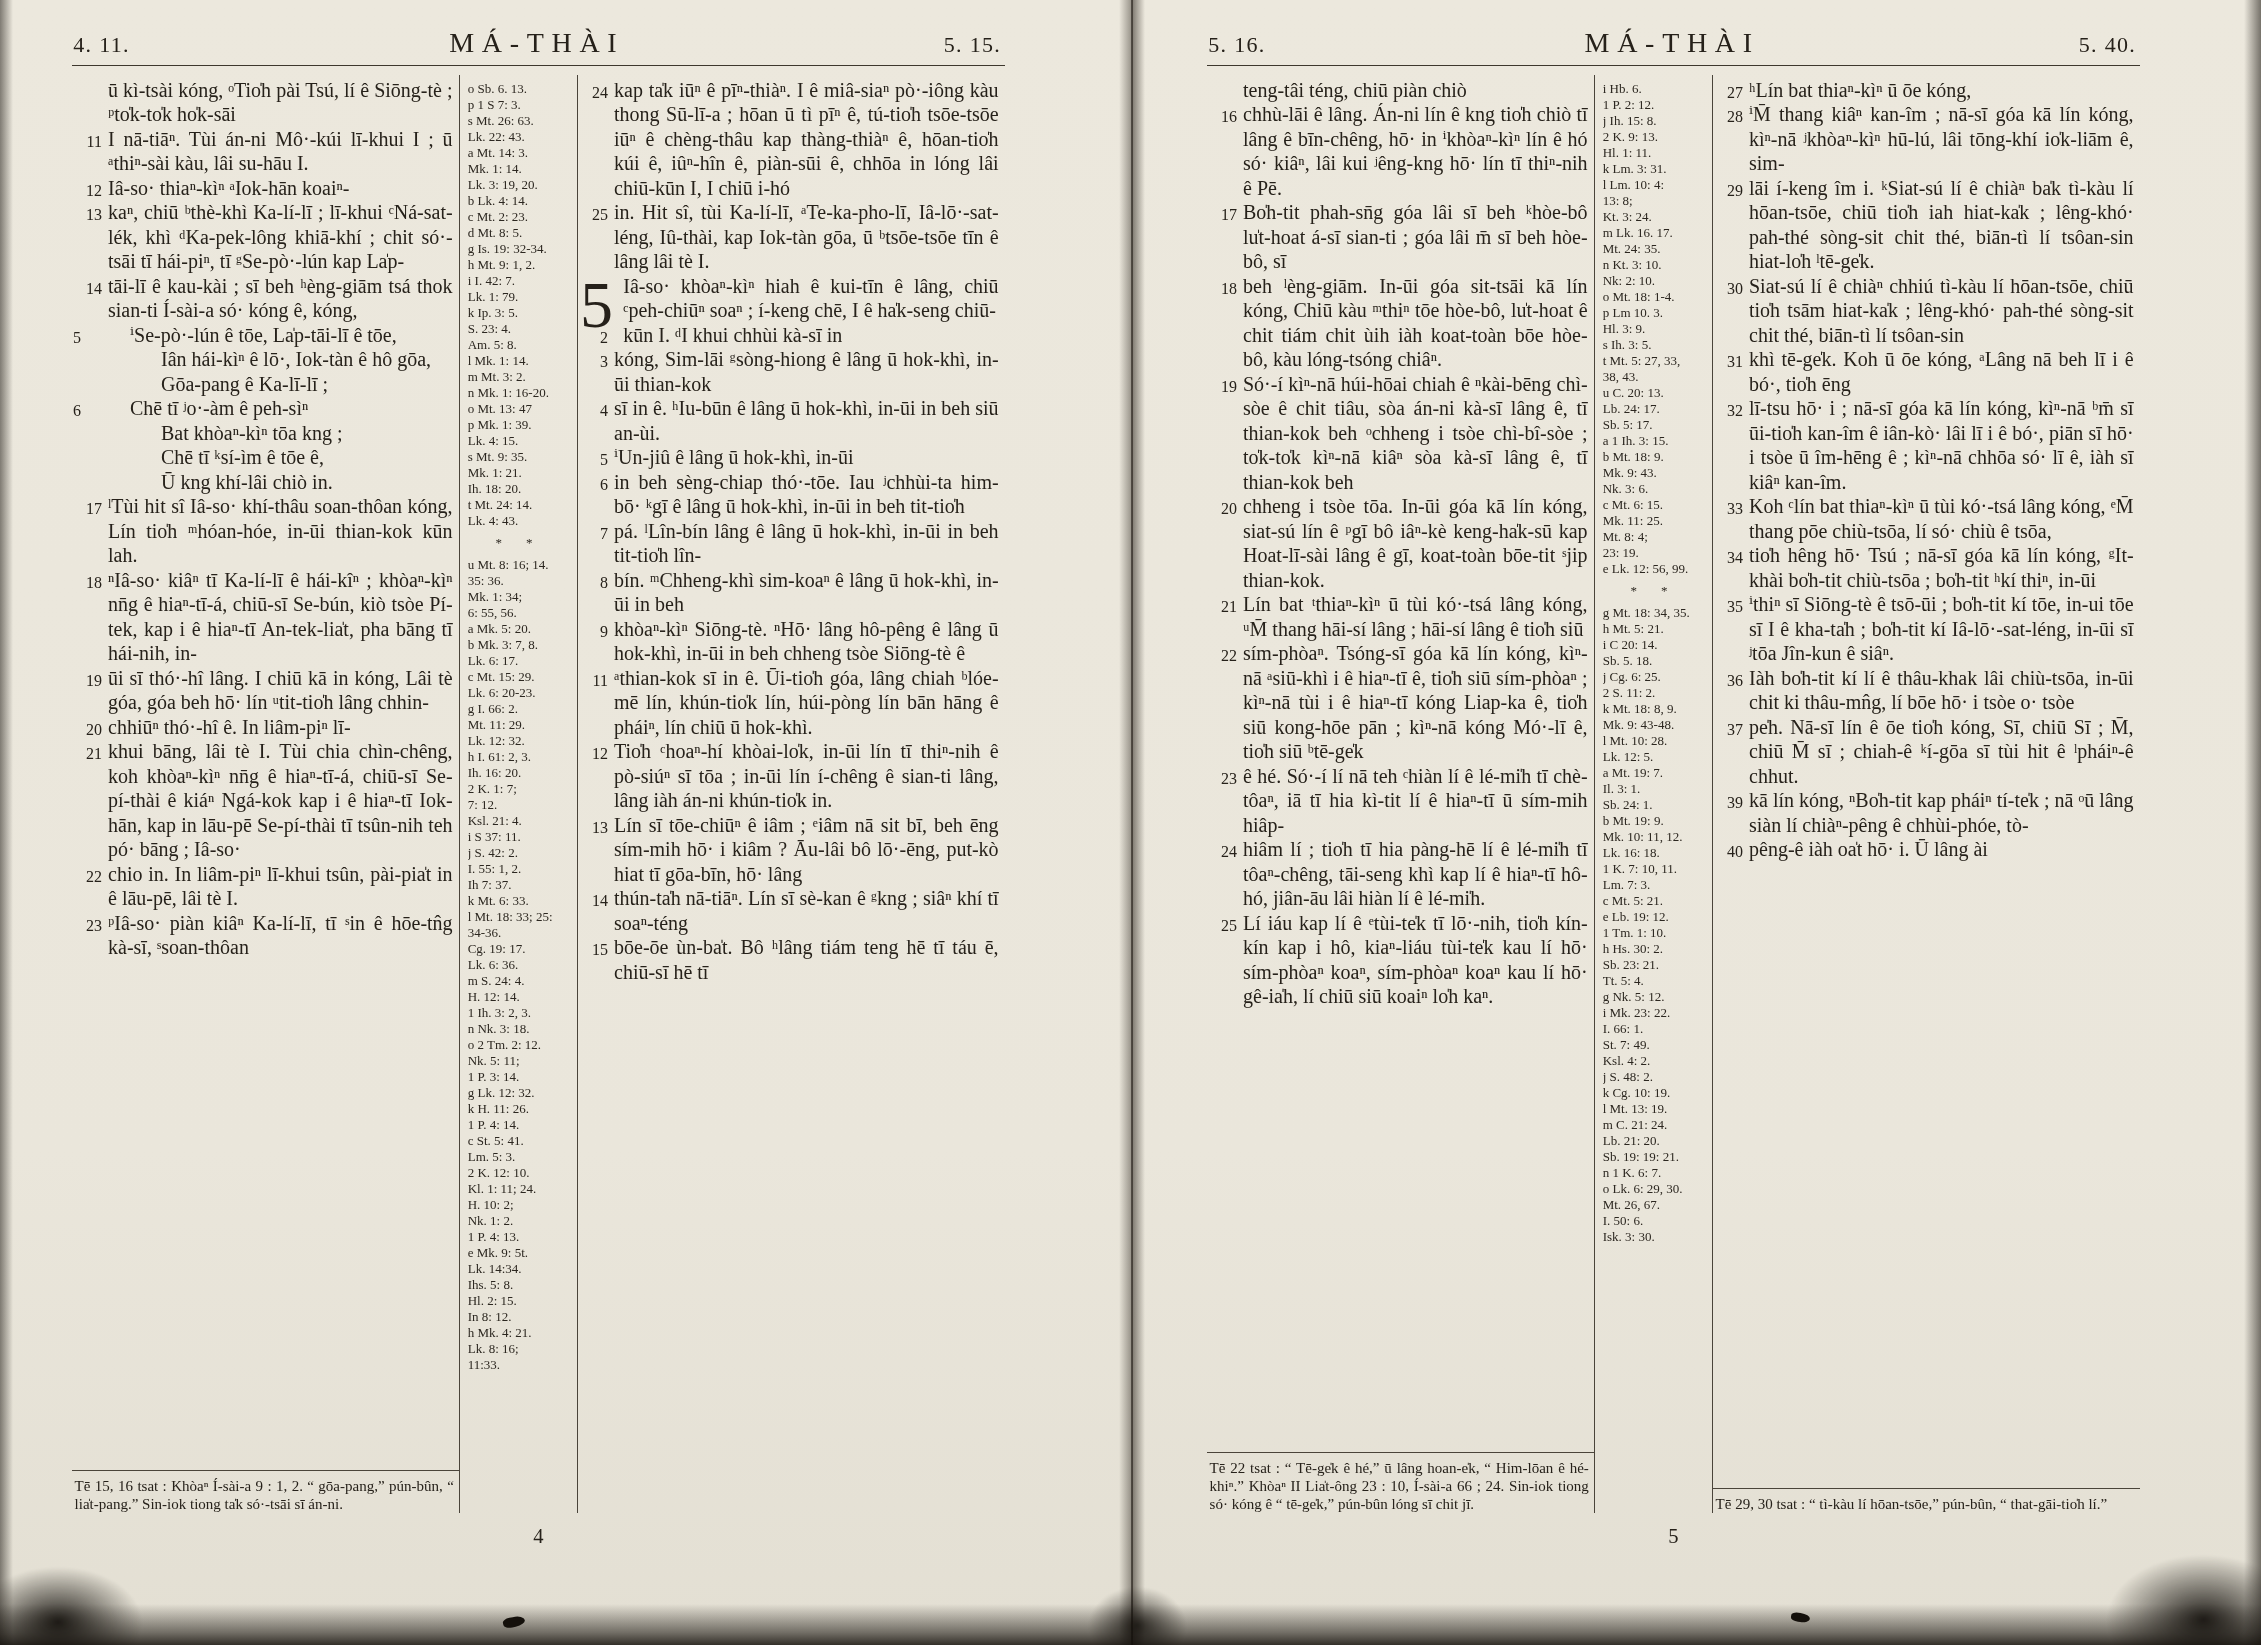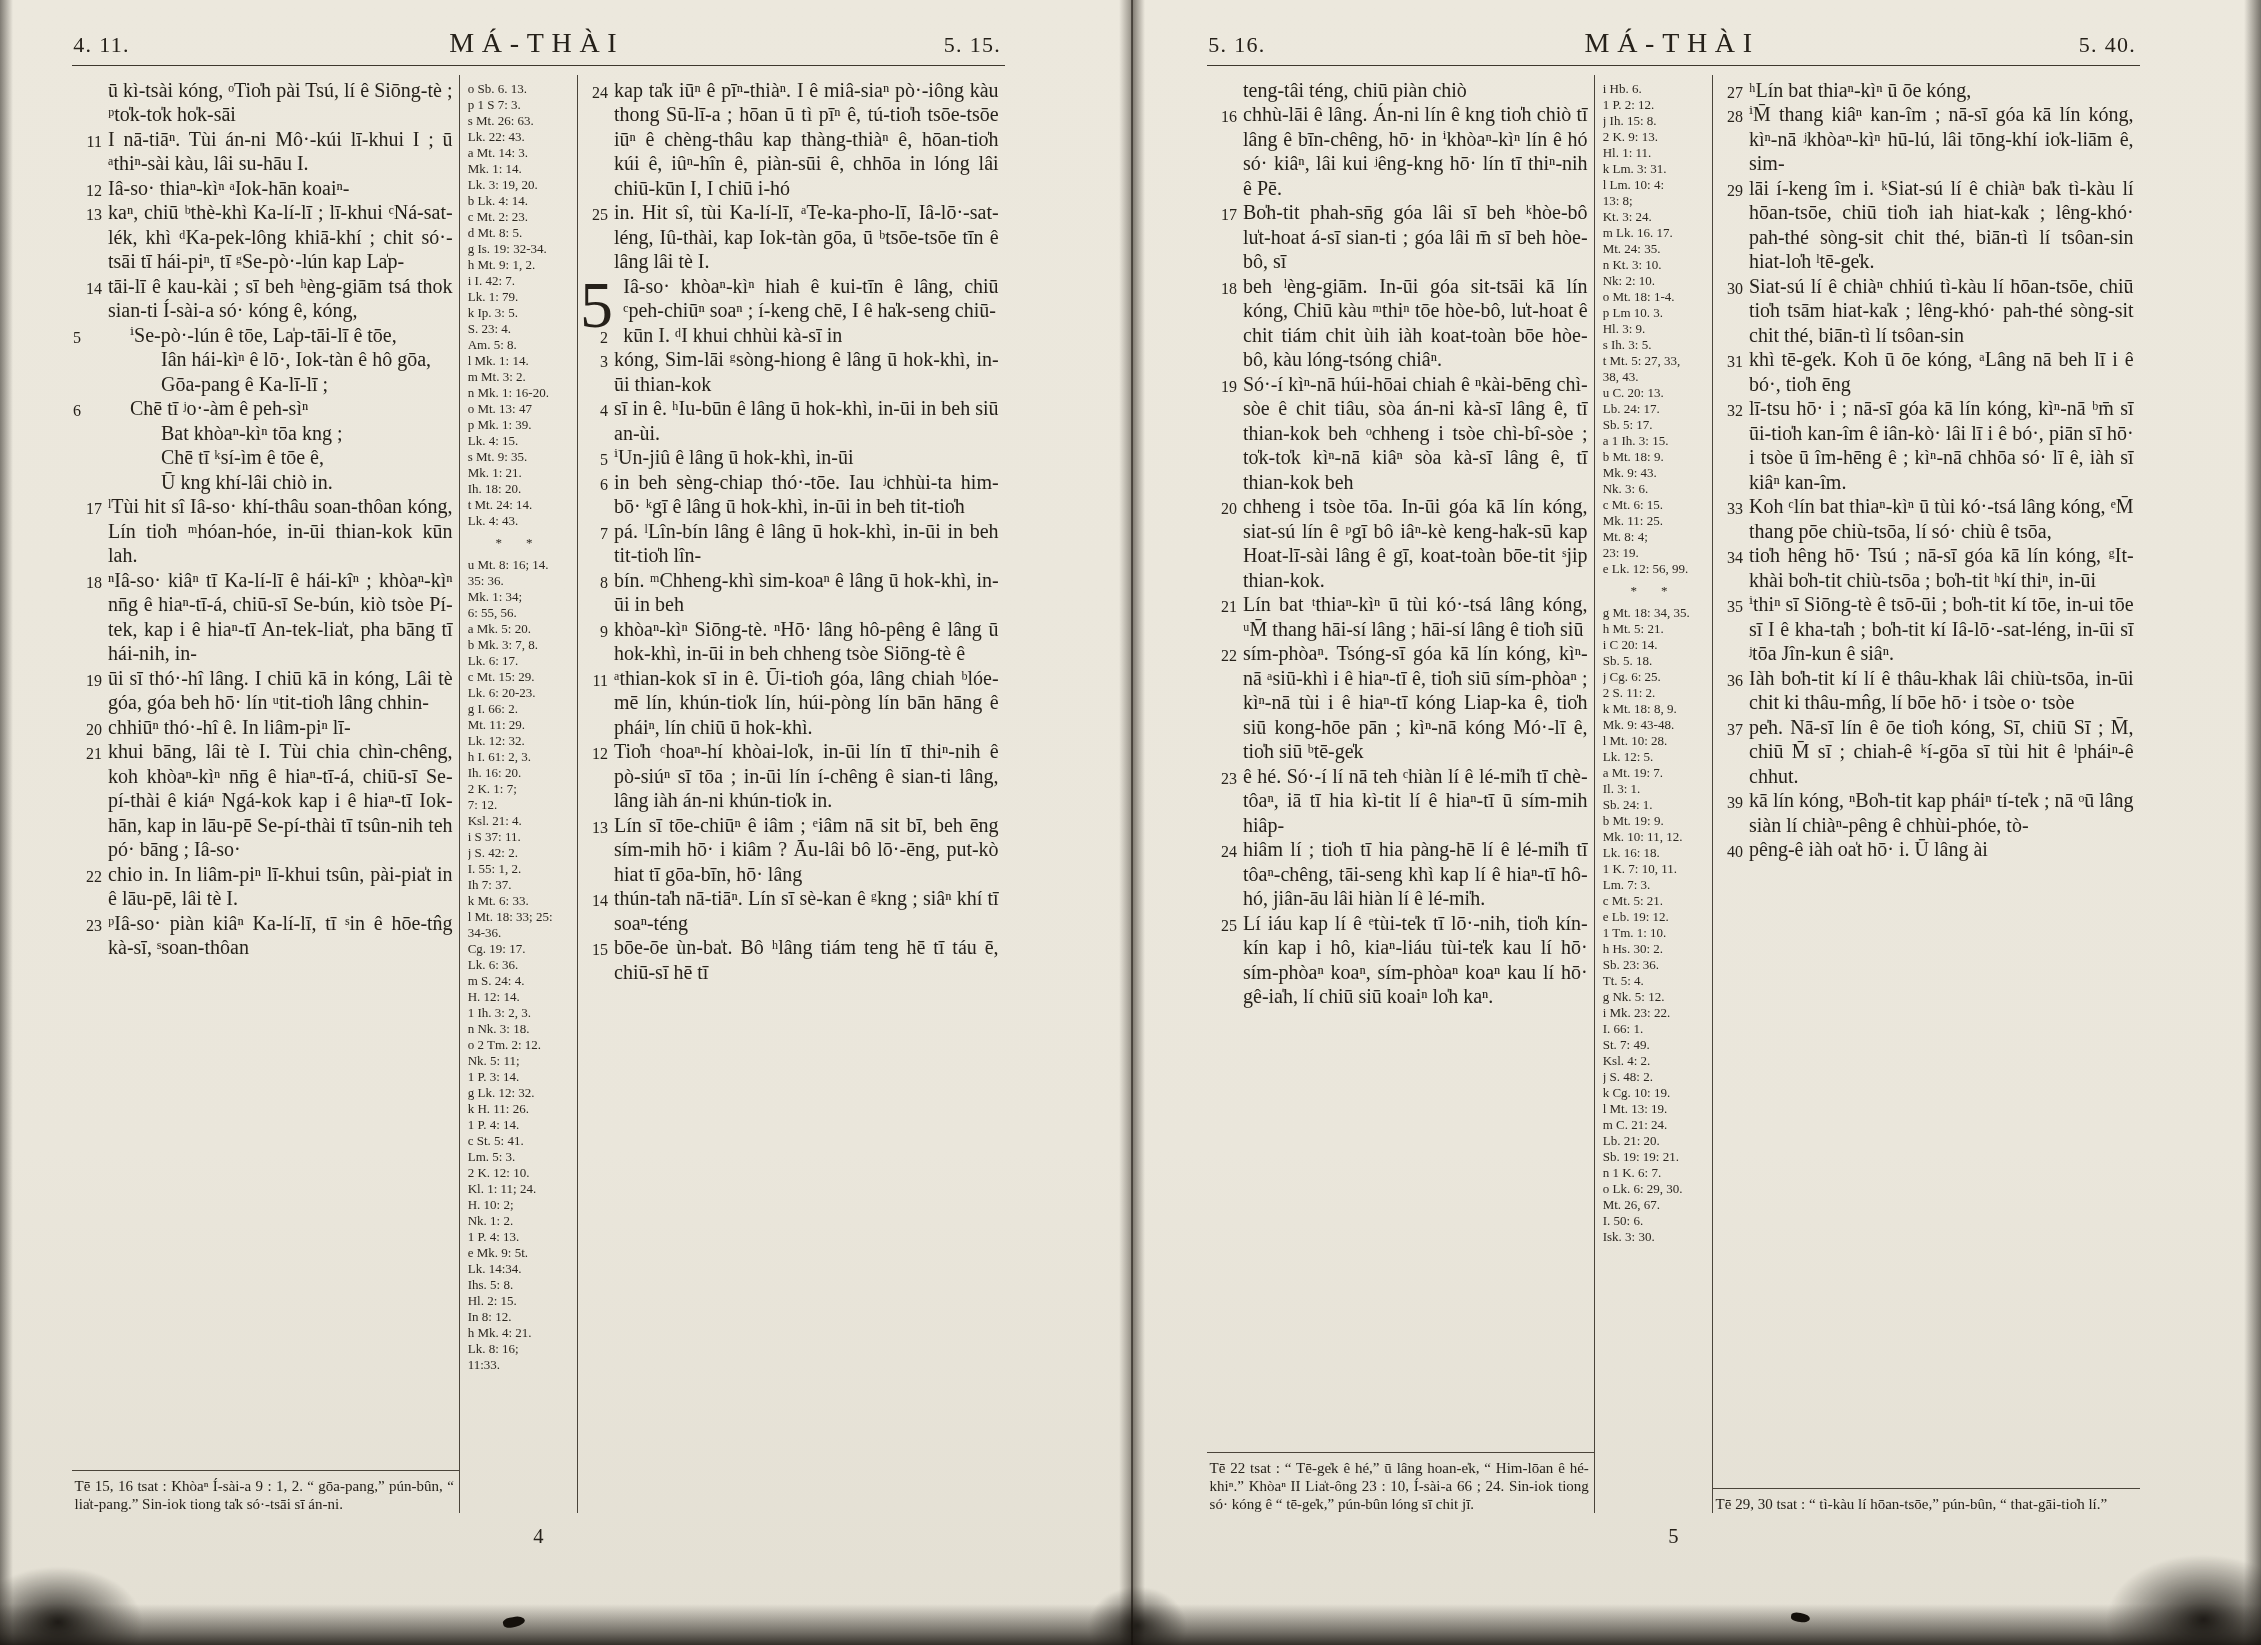--- a/index.html
+++ b/index.html
@@ -271,21 +271,21 @@
             <div class="ref-line">Sb. 24: 1.</div>
             <div class="ref-line">b Mt. 19: 9.</div>
             <div class="ref-line">Mk. 10: 11, 12.</div>
             <div class="ref-line">Lk. 16: 18.</div>
             <div class="ref-line">1 K. 7: 10, 11.</div>
             <div class="ref-line">Lm. 7: 3.</div>
             <div class="ref-line">c Mt. 5: 21.</div>
             <div class="ref-line">e Lb. 19: 12.</div>
             <div class="ref-line">1 Tm. 1: 10.</div>
             <div class="ref-line">h Hs. 30: 2.</div>
-            <div class="ref-line">Sb. 23: 36.</div>
+            <div class="ref-line">Sb. 23: 21.</div>
             <div class="ref-line">Tt. 5: 4.</div>
             <div class="ref-line">g Nk. 5: 12.</div>
             <div class="ref-line">i Mk. 23: 22.</div>
             <div class="ref-line">I. 66: 1.</div>
             <div class="ref-line">St. 7: 49.</div>
             <div class="ref-line">Ksl. 4: 2.</div>
             <div class="ref-line">j S. 48: 2.</div>
             <div class="ref-line">k Cg. 10: 19.</div>
             <div class="ref-line">l Mt. 13: 19.</div>
             <div class="ref-line">m C. 21: 24.</div>

